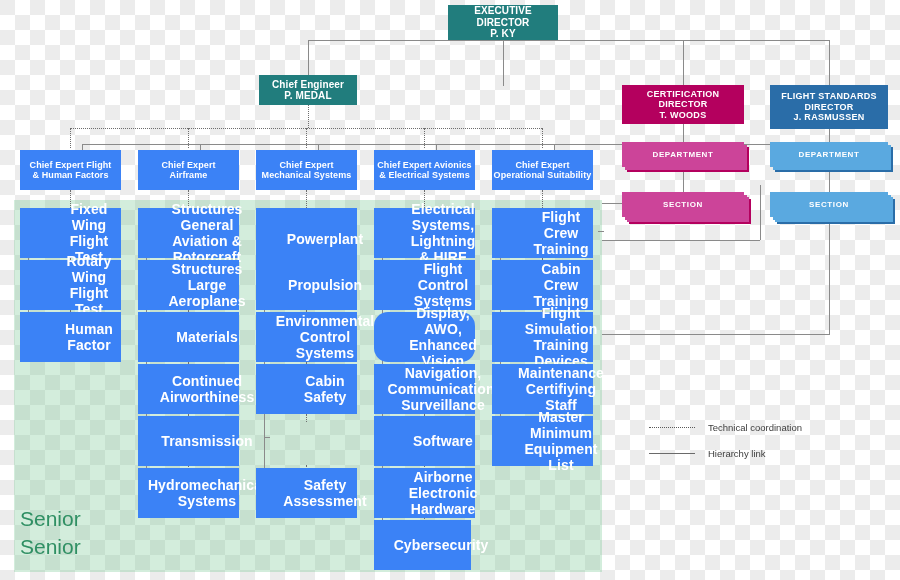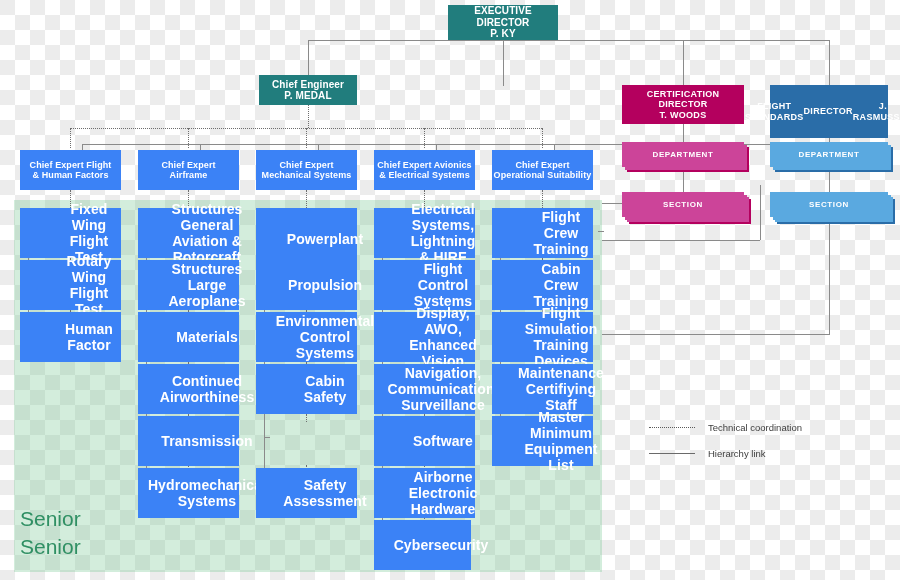--- a/index.html
+++ b/index.html
@@ -208,21 +208,21 @@
     <span>CERTIFICATION DIRECTOR</span>
     <span>T. WOODS</span>
   </div>
   <div class="node magenta stackbox stack-m" style="left:622px;top:142px;width:122px;height:25px;">
     <span>DEPARTMENT</span>
   </div>
   <div class="node magenta stackbox stack-m2" style="left:622px;top:192px;width:122px;height:25px;">
     <span>SECTION</span>
   </div>
 
-  <div class="node blue-dark dirbox" style="left:770px;top:85px;width:118px;height:53px;flex-direction:row;">
+  <div class="node blue-dark dirbox" style="left:770px;top:85px;width:118px;height:44px;flex-direction:column;">
     <span>FLIGHT STANDARDS</span>
     <span>DIRECTOR</span>
     <span>J. RASMUSSEN</span>
   </div>
   <div class="node blue stackbox stack-b" style="left:770px;top:142px;width:118px;height:25px;">
     <span>DEPARTMENT</span>
   </div>
   <div class="node blue stackbox stack-b2" style="left:770px;top:192px;width:118px;height:25px;">
     <span>SECTION</span>
   </div>
@@ -292,21 +292,21 @@
   <div class="node green leaf" style="left:256px;top:468px;width:101px;height:50px;">
     <span>Safety Assessment</span>
     </div>
 
   <div class="node green leaf" style="left:374px;top:208px;width:101px;height:50px;">
     <span>Electrical Systems, Lightning &amp; HIRF</span>
     </div>
   <div class="node green leaf" style="left:374px;top:260px;width:101px;height:50px;">
     <span>Flight Control Systems</span>
     </div>
-  <div class="node green leaf" style="left:374px;top:312px;width:101px;height:50px;">
+  <div class="node green leaf" style="left:374px;top:312px;width:101px;height:50px;border-radius:14px;">
     <span>Display, AWO, Enhanced Vision</span>
     </div>
   <div class="node green leaf" style="left:374px;top:364px;width:101px;height:50px;">
     <span>Navigation, Communication, Surveillance</span>
     </div>
   <div class="node green leaf" style="left:374px;top:416px;width:101px;height:50px;">
     <span>Software</span>
     </div>
   <div class="node green leaf" style="left:374px;top:468px;width:101px;height:50px;">
     <span>Airborne Electronic Hardware</span>

